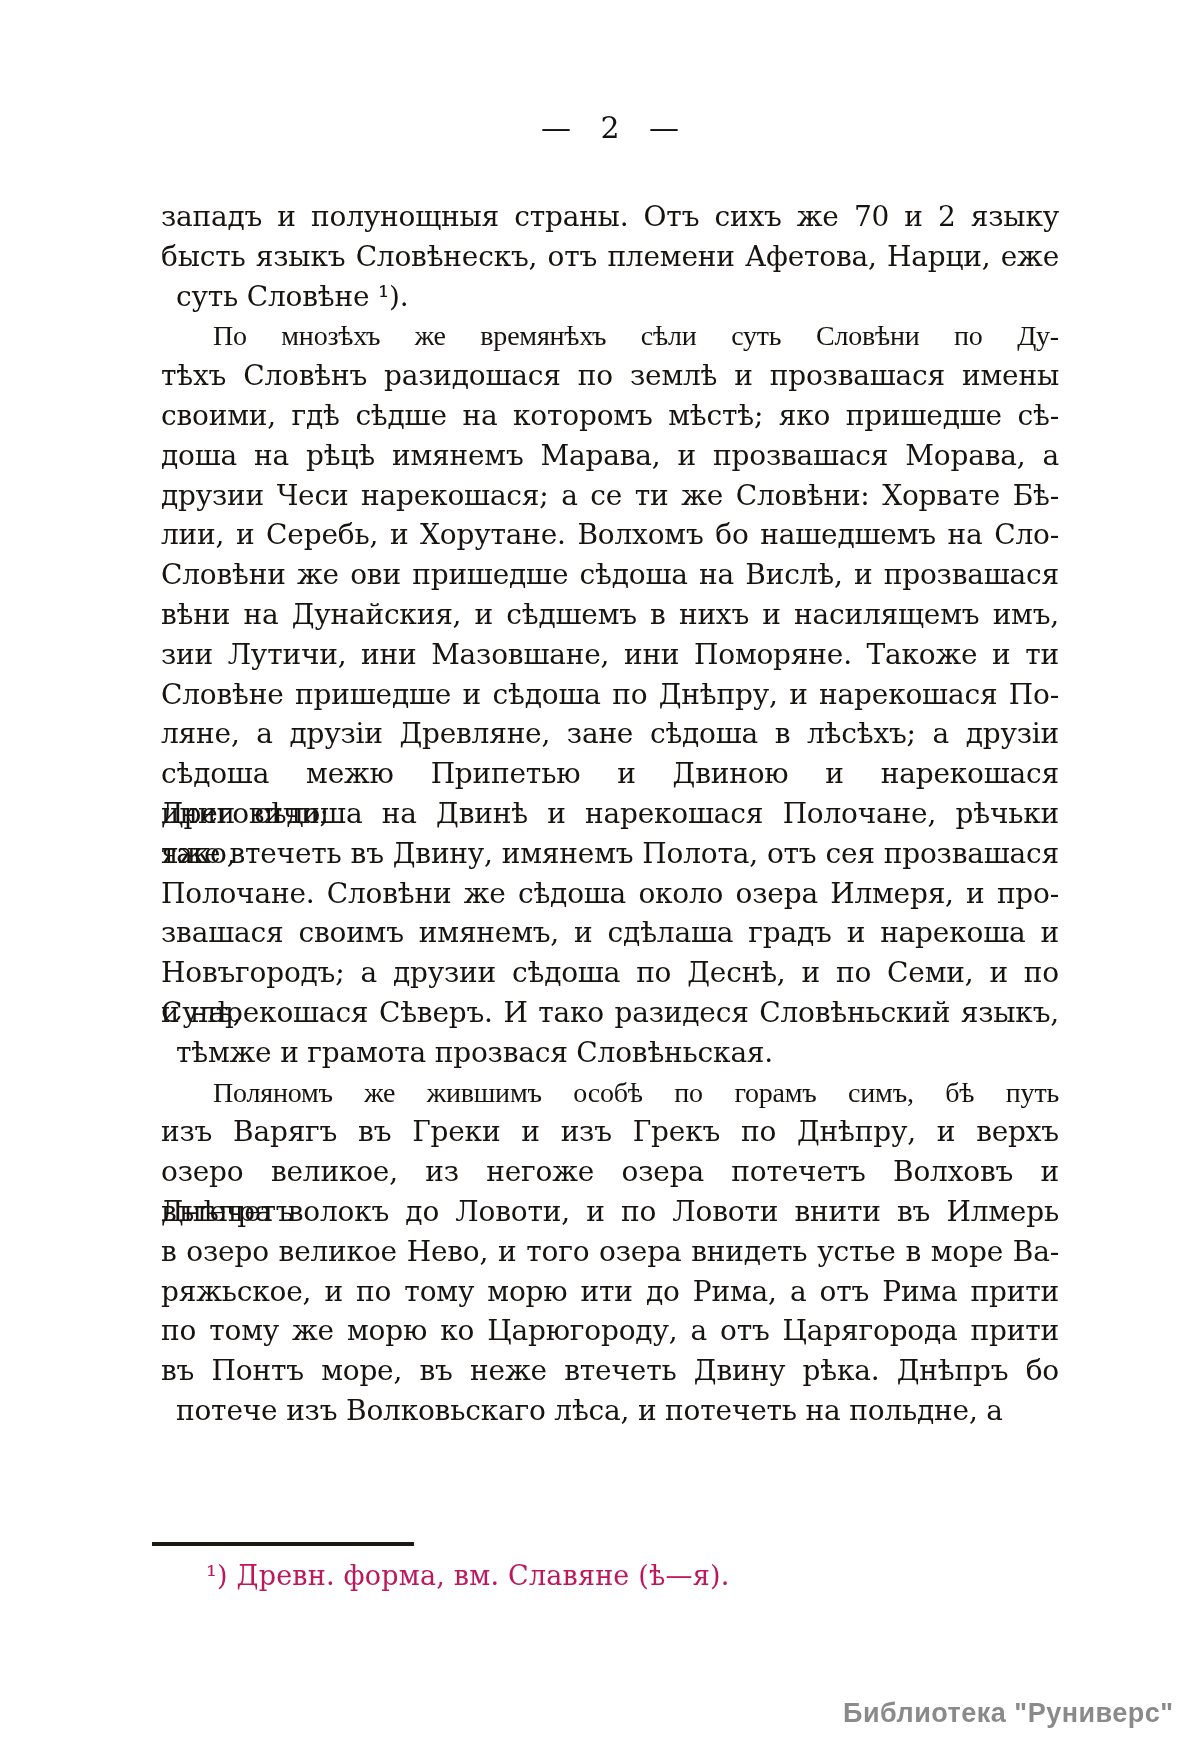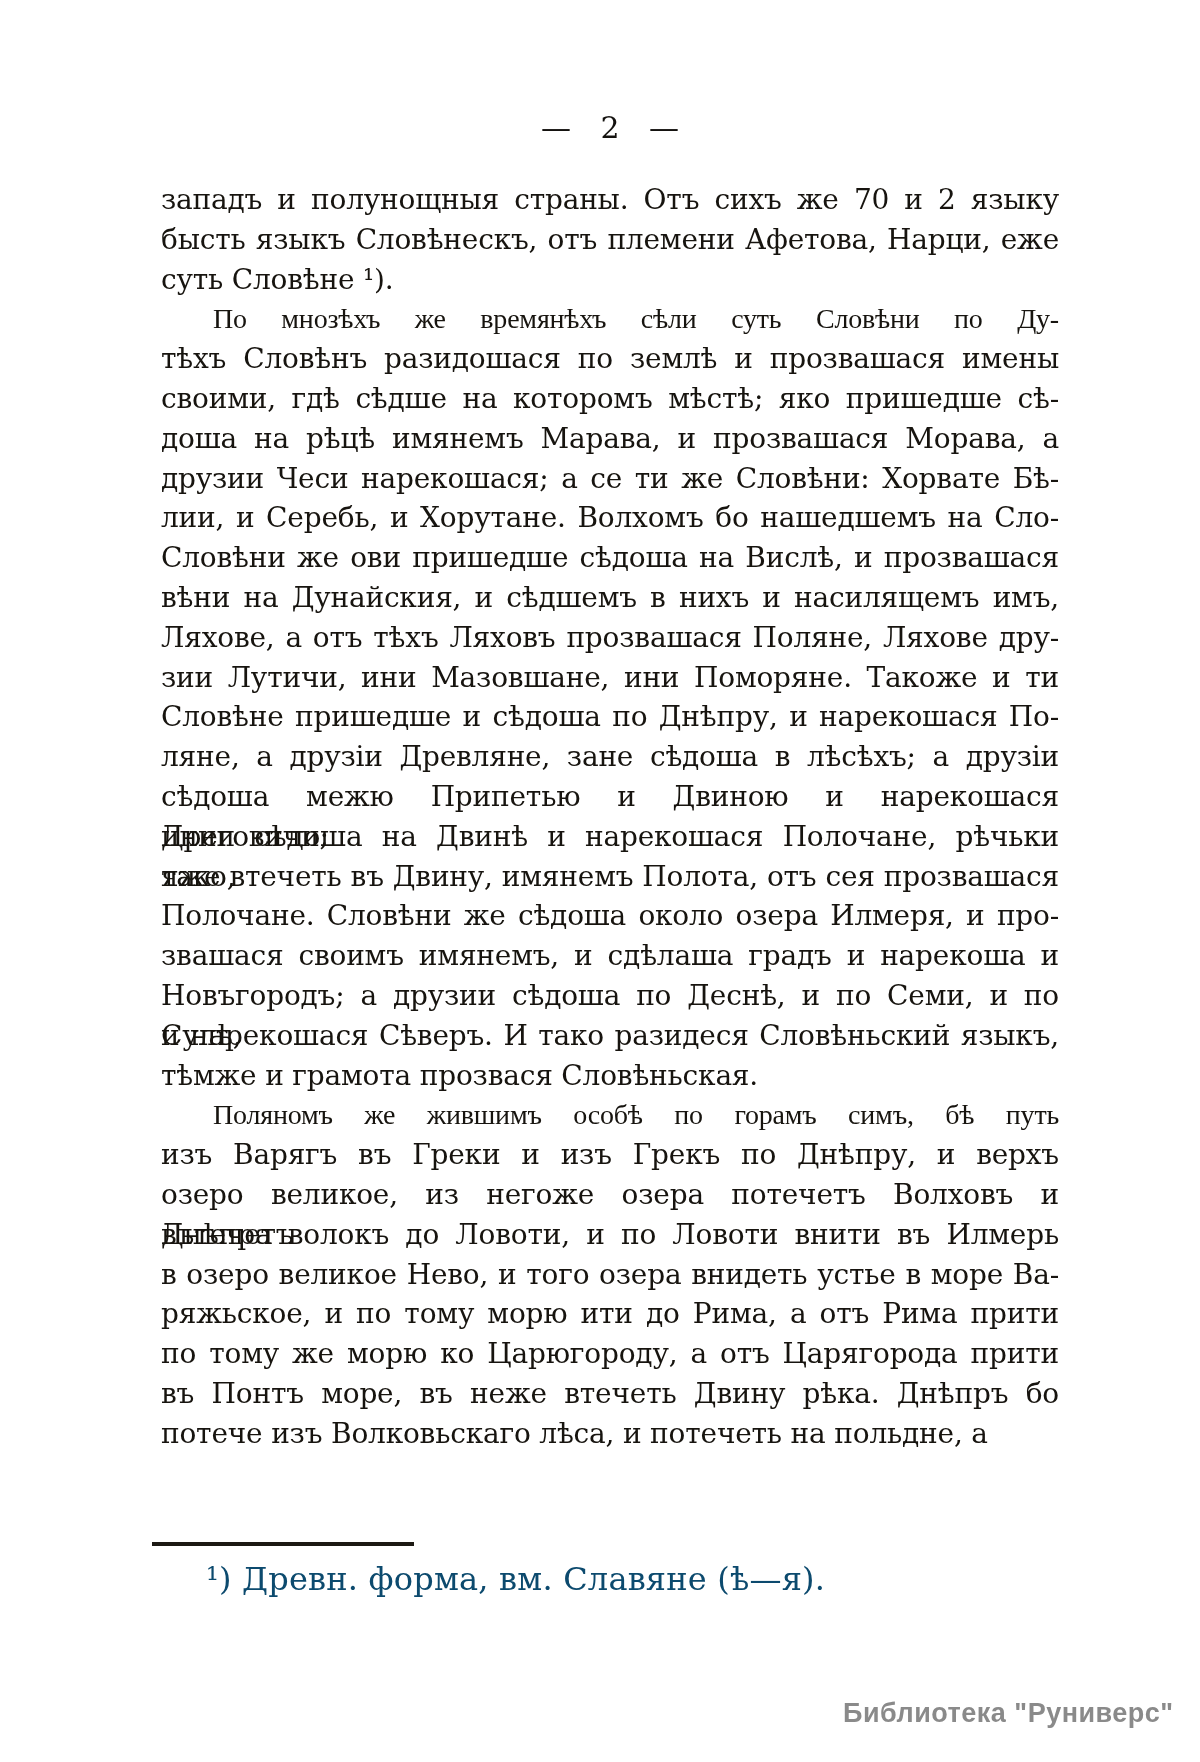--- a/index.html
+++ b/index.html
@@ -17,52 +17,53 @@
   .page-header {
     position: absolute;
     top: 110px; left: 161px; width: 898px;
     text-align: center;
     font-size: 30px;
     color: #14120f;
     word-spacing: 20px;
   }
   .text-block {
     position: absolute;
-    top: 180px; left: 161px; width: 898px;
+    top: 197px; left: 161px; width: 898px;
     font-size: 28px;
     line-height: 39.8px;
     color: #17140f;
     letter-spacing: -0.2px;
   }
   .line {
     text-align: justify;
     -moz-text-align-last: justify;
     text-align-last: justify;
     height: 39.8px;
     overflow: visible;
     white-space: nowrap;
   }
   .line.justified { white-space: normal; }
   .line.last {
     text-align: left;
     -moz-text-align-last: left;
     text-align-last: left;
+    margin-left: 15px;
   }
   .line.indent { text-indent: 52px; font-family: Liberation Serif, serif; }
   .footnote-rule {
     position: absolute;
     top: 1542px; left: 152px;
     width: 262px; height: 4px;
     background: #1c1913;
   }
   .footnote {
     position: absolute;
     top: 1560px; left: 206px;
-    font-size: 32px;
-    color: #0c4a6e;
+    font-size: 27px;
+    color: #be185d;
     letter-spacing: 0.2px;
   }
   .watermark {
     position: absolute;
     top: 1698px; left: 843px;
     font-family: "Liberation Sans", sans-serif;
     font-weight: 700;
     font-size: 27px;
     color: #8a8a8a;
     letter-spacing: 0.5px;
@@ -80,21 +81,20 @@
       <div class="line justified">бысть языкъ Словѣнескъ, отъ племени Афетова, Нарци, еже</div>
       <div class="line justified last">суть Словѣне ¹).</div>
       <div class="line justified indent">По мнозѣхъ же времянѣхъ сѣли суть Словѣни по Ду-</div>
       <div class="line justified">тѣхъ Словѣнъ разидошася по землѣ и прозвашася имены</div>
       <div class="line justified">своими, гдѣ сѣдше на которомъ мѣстѣ; яко пришедше сѣ-</div>
       <div class="line justified">доша на рѣцѣ имянемъ Марава, и прозвашася Морава, а</div>
       <div class="line justified">друзии Чеси нарекошася; а се ти же Словѣни: Хорвате Бѣ-</div>
       <div class="line justified">лии, и Серебь, и Хорутане. Волхомъ бо нашедшемъ на Сло-</div>
       <div class="line justified">Словѣни же ови пришедше сѣдоша на Вислѣ, и прозвашася</div>
       <div class="line justified">вѣни на Дунайския, и сѣдшемъ в нихъ и насилящемъ имъ,</div>
-      <div class="line justified">Ляхове, а отъ тѣхъ Ляховъ прозвашася Поляне, Ляхове дру-</div>
       <div class="line justified">зии Лутичи, ини Мазовшане, ини Поморяне. Такоже и ти</div>
       <div class="line justified">Словѣне пришедше и сѣдоша по Днѣпру, и нарекошася По-</div>
       <div class="line justified">ляне, а друзіи Древляне, зане сѣдоша в лѣсѣхъ; а друзіи</div>
       <div class="line justified">сѣдоша межю Припетью и Двиною и нарекошася Дреговичи;</div>
       <div class="line justified">инии сѣдоша на Двинѣ и нарекошася Полочане, рѣчьки тако,</div>
       <div class="line justified">яже втечеть въ Двину, имянемъ Полота, отъ сея прозвашася</div>
       <div class="line justified">Полочане. Словѣни же сѣдоша около озера Илмеря, и про-</div>
       <div class="line justified">звашася своимъ имянемъ, и сдѣлаша градъ и нарекоша и</div>
       <div class="line justified">Новъгородъ; а друзии сѣдоша по Деснѣ, и по Семи, и по Сулѣ,</div>
       <div class="line justified">и нарекошася Сѣверъ. И тако разидеся Словѣньский языкъ,</div>

